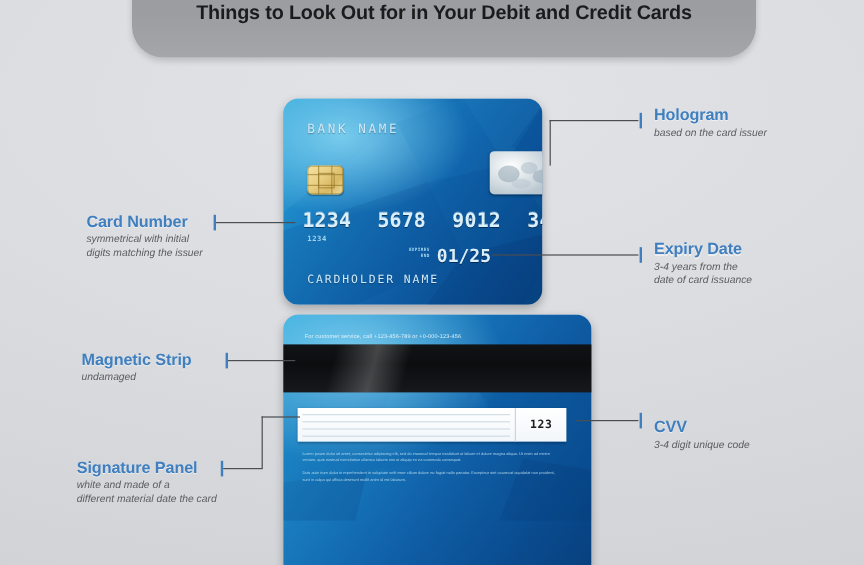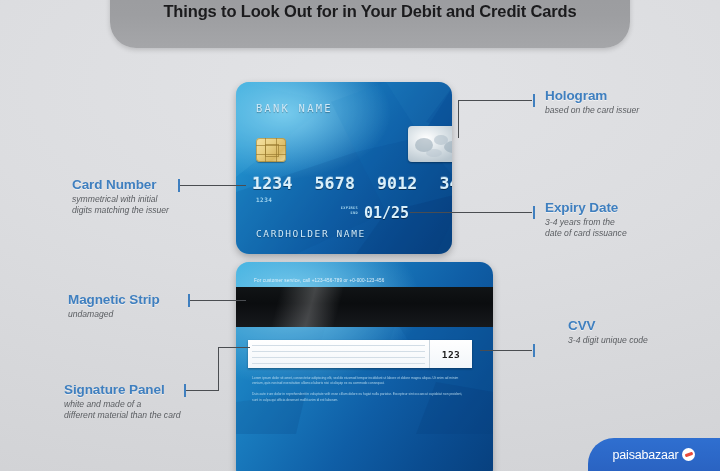--- a/index.html
+++ b/index.html
@@ -281,35 +281,31 @@
 
   <div class="line hline" style="left:190px;top:300px;width:56px;"></div>
   <div class="tick" style="left:188px;top:294px;"></div>
   <div class="callout left" style="left:68px;top:292px;">
     <div class="label">Magnetic Strip</div>
     <div class="desc">undamaged</div>
   </div>
 
   <div class="line hline" style="left:480px;top:350px;width:52px;"></div>
   <div class="tick" style="left:533px;top:344px;"></div>
-  <div class="callout right" style="left:545px;top:318px;margin-left:23px;">
+  <div class="callout right" style="left:545px;top:348px;">
     <div class="label">CVV</div>
     <div class="desc">3-4 digit unique code</div>
   </div>
 
   <div class="line hline" style="left:218px;top:347px;width:32px;"></div>
   <div class="line vline" style="left:218px;top:347px;height:43px;"></div>
   <div class="line hline" style="left:186px;top:390px;width:33px;"></div>
   <div class="tick" style="left:184px;top:384px;"></div>
   <div class="callout left" style="left:64px;top:382px;">
     <div class="label">Signature Panel</div>
     <div class="desc">
       <div>white and made of a</div>
-      <div>different material than the card</div>
-    </div>
-  </div>
-
-  <div class="footer-bar">
-    <span class="brand">paisabazaar</span>
-    <span class="brand-dot"></span>
-  </div>
+      <div>different material date the card</div>
+    </div>
+  </div>
+
 
 </div>
 
 </body></html>

